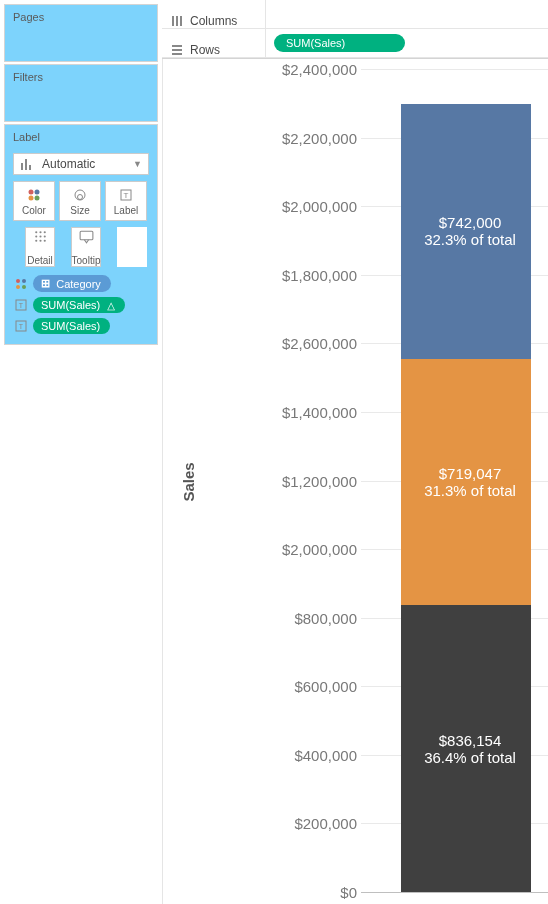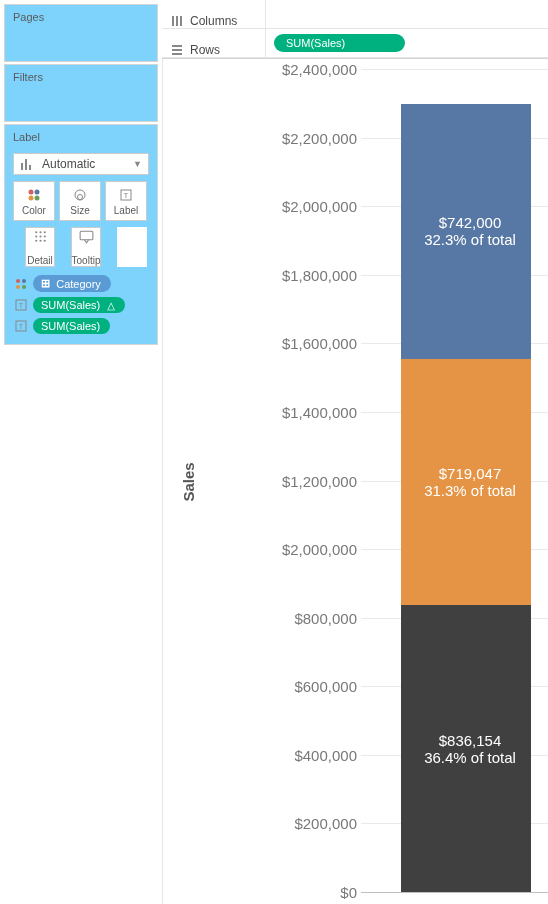--- a/index.html
+++ b/index.html
@@ -211,21 +211,21 @@
           <div class="tick-label" style="top: 617.25px;">$600,000</div>
           <div class="grid-line" style="top: 548.667px;"></div>
           <div class="tick-label" style="top: 548.667px;">$800,000</div>
           <div class="grid-line" style="top: 480.083px;"></div>
           <div class="tick-label" style="top: 480.083px;">$2,000,000</div>
           <div class="grid-line" style="top: 411.5px;"></div>
           <div class="tick-label" style="top: 411.5px;">$1,200,000</div>
           <div class="grid-line" style="top: 342.917px;"></div>
           <div class="tick-label" style="top: 342.917px;">$1,400,000</div>
           <div class="grid-line" style="top: 274.333px;"></div>
-          <div class="tick-label" style="top: 274.333px;">$1,600,000</div>
+          <div class="tick-label" style="top: 274.333px;">$2,600,000</div>
           <div class="grid-line" style="top: 205.75px;"></div>
           <div class="tick-label" style="top: 205.75px;">$1,800,000</div>
           <div class="grid-line" style="top: 137.167px;"></div>
           <div class="tick-label" style="top: 137.167px;">$2,000,000</div>
           <div class="grid-line" style="top: 68.5833px;"></div>
           <div class="tick-label" style="top: 68.5833px;">$2,200,000</div>
           <div class="grid-line" style="top: 0px;"></div>
           <div class="tick-label" style="top: 0px;">$2,400,000</div>
           <div class="bar-stack" style="bottom: 0px; height: 787.749px;">
             <div class="seg seg0" style="bottom: 0px; height: 286.731px; background: #404040;">

